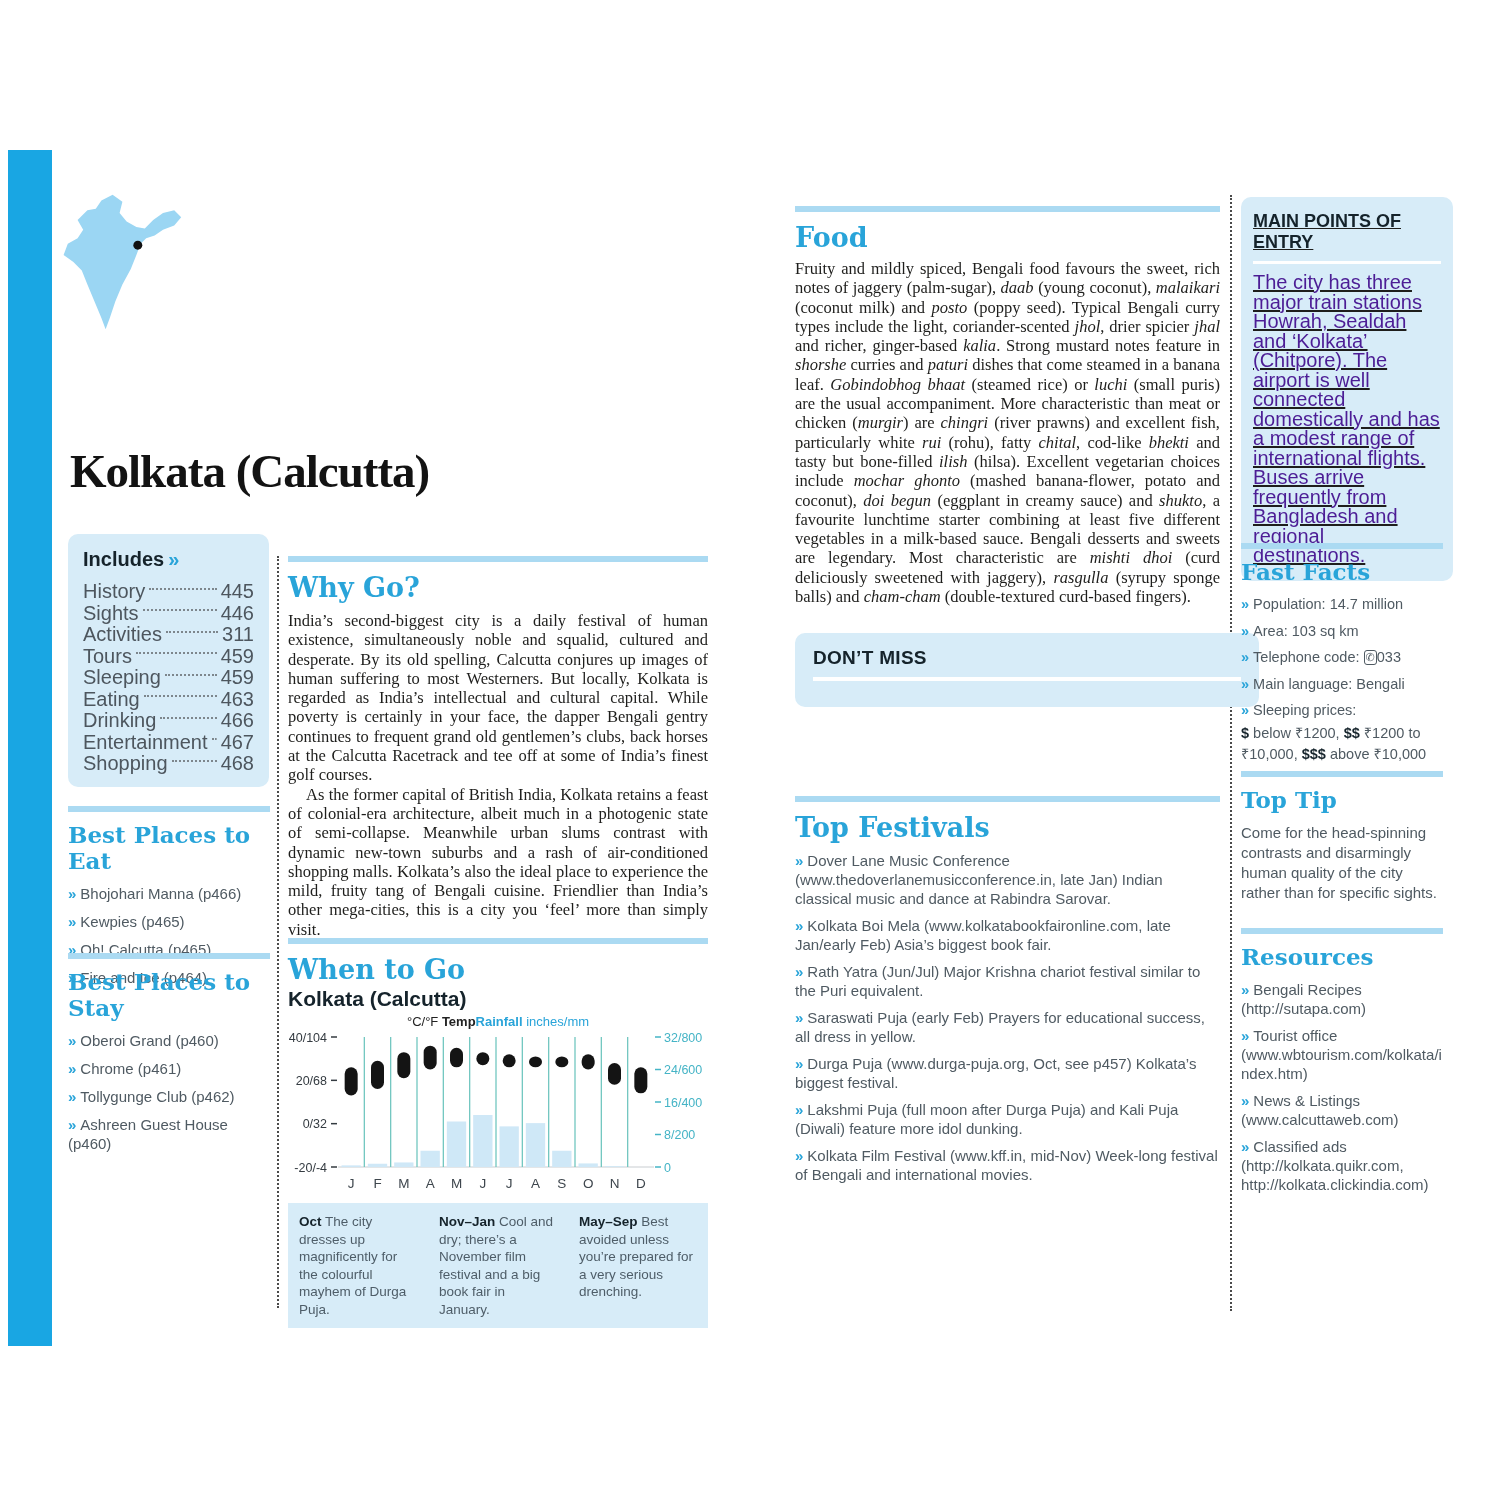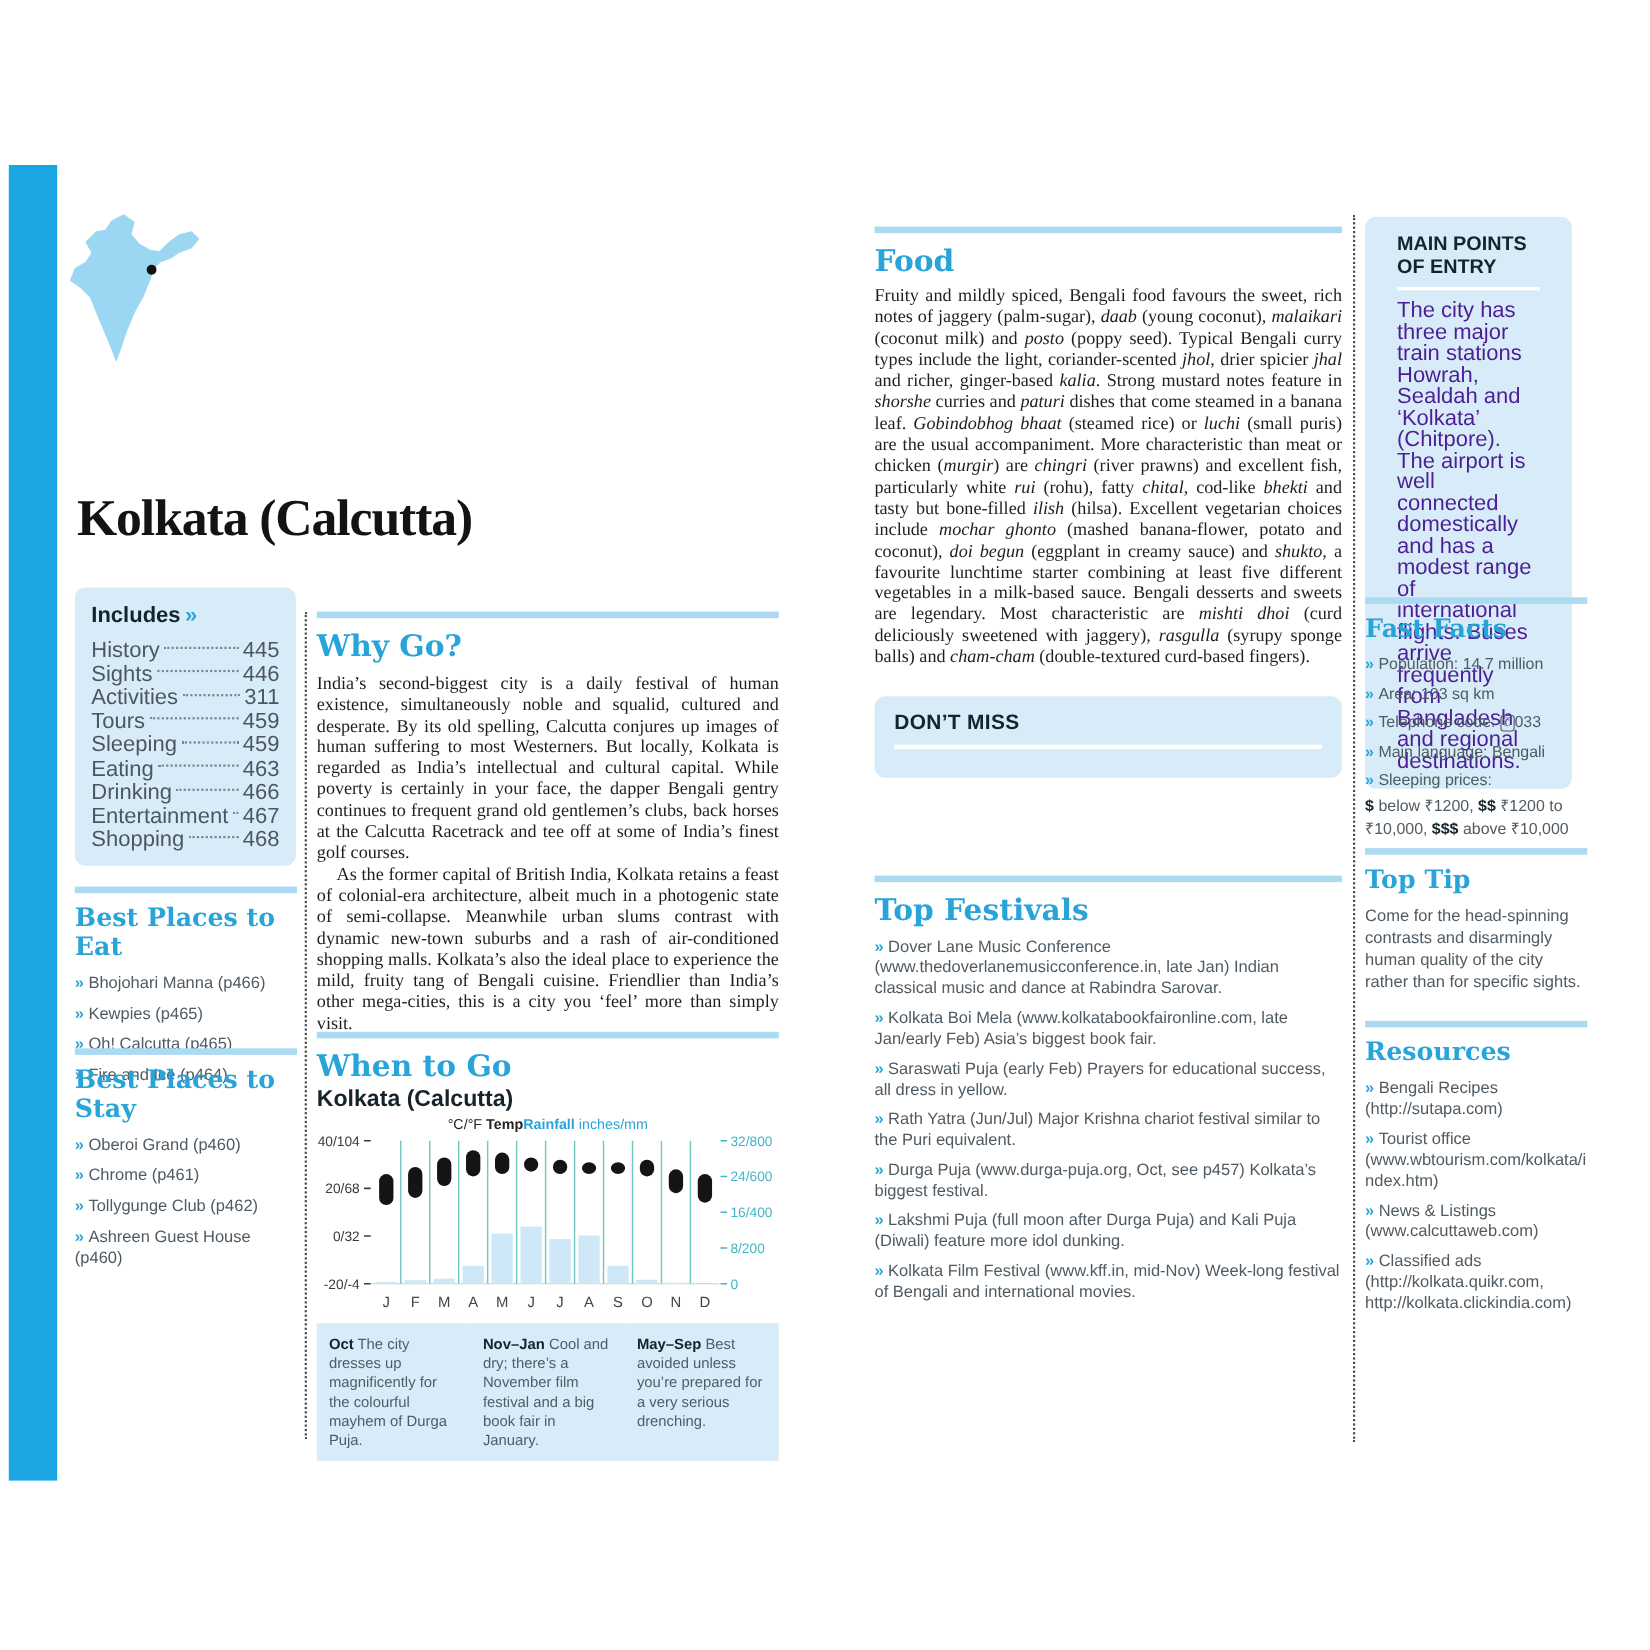--- a/index.html
+++ b/index.html
@@ -41,30 +41,30 @@
   .chart-hd{display:flex;justify-content:center;font-size:13px;margin-top:3px;}
   .chart-hd .thd{color:#222;}
   .chart-hd .rhd{color:#29a4d9;}
   svg.chart{display:block;font-family:"Liberation Sans",sans-serif;}
   .notes{display:flex;margin-top:6px;align-items:stretch;}
   .note{flex:1;background:#d7ecf8;padding:10px 11px;font-size:13.5px;line-height:17.5px;
         color:#4e5d68;}
   .note b{color:#15232b;}
   
   #food{position:absolute;left:795px;top:206px;width:425px;}
-  #dont-miss{position:absolute;left:795px;top:633px;width:425px;box-sizing:border-box;
+  #dont-miss{position:absolute;left:795px;top:633px;width:464px;box-sizing:border-box;
              padding:14px 18px 16px;}
   .dm-head{font-size:19px;font-weight:bold;color:#15232b;letter-spacing:.3px;}
   .dm-rule{height:4px;background:#ffffff;margin:8px 0 10px;}
   .dm-body{font-size:15.5px;line-height:21px;color:#4e5d68;}
   .dm-body b{color:#15232b;}
   #festivals{position:absolute;left:795px;top:796px;width:425px;}
   
-  #entry-box{position:absolute;left:1241px;top:197px;width:188px;box-sizing:border-box;
-             padding:14px 29px 15px;}
+  #entry-box{position:absolute;left:1241px;top:197px;width:212px;box-sizing:border-box;
+             padding:14px 12px 15px;text-decoration:underline;}
   .entry-head{font-size:18px;line-height:21px;font-weight:bold;color:#15232b;}
   .entry-rule{height:3px;background:#ffffff;margin:8px 0 9px;}
   .entry-body{font-size:20px;line-height:19.5px;color:#4c1d95;}
   .rsec{position:absolute;left:1241px;width:202px;}
   #fast-facts{top:543px;}
   #top-tip{top:771px;}
   #resources{top:928px;}
   .fact{font-size:14.5px;line-height:19.5px;color:#4f5a62;margin-bottom:7px;overflow-wrap:break-word;}
   .fact-cont{font-size:14.5px;line-height:21px;color:#4f5a62;}
   .fact-cont b{color:#15232b;}
@@ -285,23 +285,23 @@
 
 <div id="festivals">
   <div class="rule"></div>
   <h2 class="big">Top Festivals</h2>
   <div>
 
       <div class="li" style="margin-bottom:8px"><span class="chev">»</span><span>Dover Lane Music Conference (www.thedoverlanemusicconference.in, late Jan) Indian classical music and dance at Rabindra Sarovar.</span></div>
 
       <div class="li" style="margin-bottom:8px"><span class="chev">»</span><span>Kolkata Boi Mela (www.kolkatabookfaironline.com, late Jan/early Feb) Asia’s biggest book fair.</span></div>
 
+      <div class="li" style="margin-bottom:8px"><span class="chev">»</span><span>Rath Yatra (Jun/Jul) Major Krishna chariot festival similar to the Puri equivalent.</span></div>
+
       <div class="li" style="margin-bottom:8px"><span class="chev">»</span><span>Saraswati Puja (early Feb) Prayers for educational success, all dress in yellow.</span></div>
-
-      <div class="li" style="margin-bottom:8px"><span class="chev">»</span><span>Rath Yatra (Jun/Jul) Major Krishna chariot festival similar to the Puri equivalent.</span></div>
 
       <div class="li" style="margin-bottom:8px"><span class="chev">»</span><span>Durga Puja (www.durga-puja.org, Oct, see p457) Kolkata’s biggest festival.</span></div>
 
       <div class="li" style="margin-bottom:8px"><span class="chev">»</span><span>Lakshmi Puja (full moon after Durga Puja) and Kali Puja (Diwali) feature more idol dunking.</span></div>
 
       <div class="li" style="margin-bottom:8px"><span class="chev">»</span><span>Kolkata Film Festival (www.kff.in, mid-Nov) Week-long festival of Bengali and international movies.</span></div>
     </div>
 </div>
 
 <div id="entry-box" class="box">

